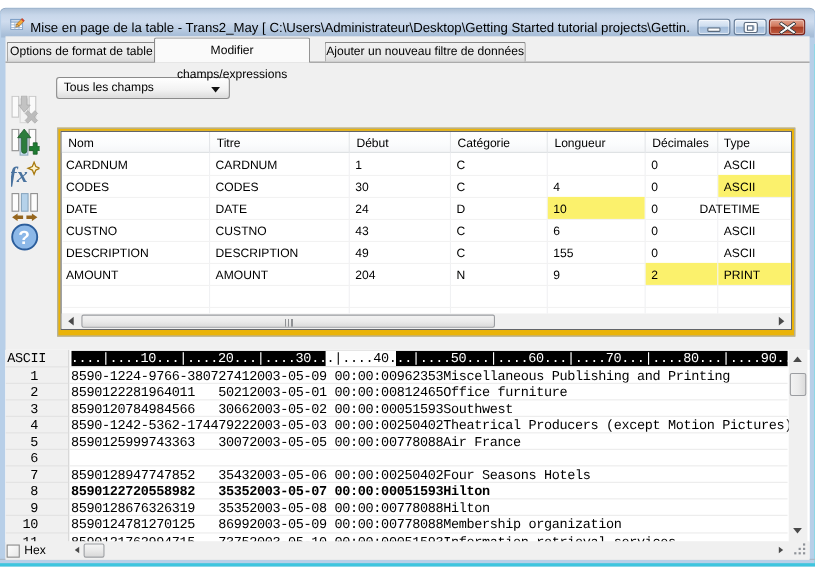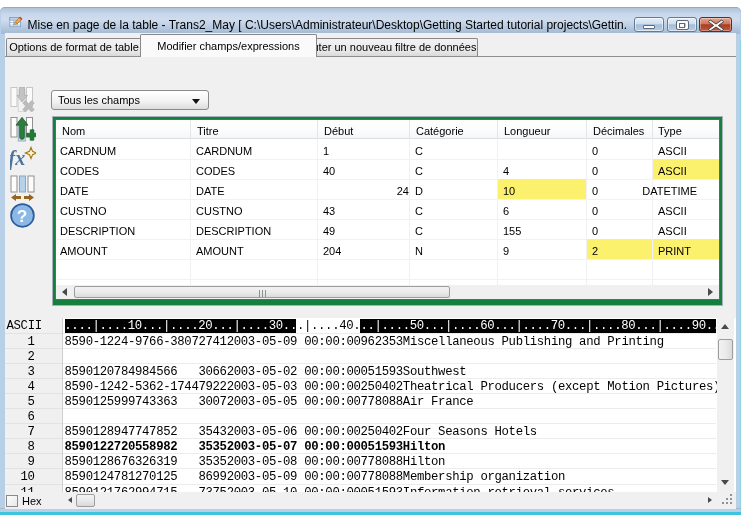--- a/index.html
+++ b/index.html
@@ -15,27 +15,27 @@
 #bmin{left:634px;width:30px;border:1px solid #647b96;background:linear-gradient(180deg,#e8eff9 0%,#cdddef 45%,#a3bddb 52%,#b8cce4 100%);box-shadow:inset 0 0 0 1px rgba(255,255,255,.55);}
 #bres{left:667px;width:30px;border:1px solid #647b96;background:linear-gradient(180deg,#e8eff9 0%,#cdddef 45%,#a3bddb 52%,#b8cce4 100%);box-shadow:inset 0 0 0 1px rgba(255,255,255,.55);}
 #bcls{left:699px;width:33px;border:1px solid #77221a;background:linear-gradient(180deg,#e2a592 0%,#d0765a 45%,#a83d24 52%,#c05b40 100%);box-shadow:inset 0 0 0 1px rgba(255,255,255,.35);}
 
 #content{position:absolute;left:5px;top:33px;width:731px;height:476px;background:#f0f0f0;}
 
 .tab{position:absolute;font-size:11px;text-align:center;color:#000;}
 #tabline{position:absolute;left:5px;top:55.5px;width:731px;height:1px;background:#8e8e8e;}
 #tab1{left:6px;top:38px;width:136px;height:17.5px;border:1px solid #898989;border-bottom:none;border-radius:2px 2px 0 0;background:linear-gradient(180deg,#f2f2f2,#e8e8e8 70%,#d9d9d9);line-height:17px;}
 #tab3{left:295px;top:38px;width:183px;height:17.5px;border:1px solid #898989;border-bottom:none;border-radius:2px 2px 0 0;background:linear-gradient(180deg,#f2f2f2,#e8e8e8 70%,#d9d9d9);line-height:17px;}
-#tab2{left:140px;top:33.5px;width:177px;height:23.5px;border:1px solid #898989;border-bottom:none;border-radius:2px 2px 0 0;background:#fafafa;line-height:22px;z-index:5;}
-
-#dd{position:absolute;left:51px;top:90px;width:158px;height:20px;border:1px solid #8b8b8b;border-radius:3px;background:linear-gradient(180deg,#ffffff 0%,#f2f2f2 60%,#dcdcdc 100%);}
+#tab2{left:140px;top:33.5px;width:142px;height:23.5px;border:1px solid #898989;border-bottom:none;border-radius:2px 2px 0 0;background:#fafafa;line-height:22px;z-index:5;}
+
+#dd{position:absolute;left:51px;top:70px;width:158px;height:20px;border:1px solid #8b8b8b;border-radius:3px;background:linear-gradient(180deg,#ffffff 0%,#f2f2f2 60%,#dcdcdc 100%);}
 #dd span{position:absolute;left:6px;top:3px;font-size:11px;}
 #dd .arr{position:absolute;right:8px;top:8px;width:0;height:0;border-left:4px solid transparent;border-right:4px solid transparent;border-top:5px solid #111;}
 
-#tblo{position:absolute;left:52px;top:116px;width:671px;height:190px;background:#15803d;border:1px solid #a8afb9;}
+#tblo{position:absolute;left:52px;top:116px;width:671px;height:190px;background:#eab308;border:1px solid #a8afb9;}
 #tbli{position:absolute;left:2px;top:2px;width:665px;height:181px;border:1px solid #62656a;background:#fff;overflow:hidden;}
 
 #thead{position:absolute;left:0px;top:0px;width:663px;height:19px;background:linear-gradient(180deg,#ffffff,#fbfcfd 60%,#f5f6f8);border-bottom:1px solid #dcdfe2;}
 .hsep{position:absolute;top:0;width:1px;height:19px;background:#e4e6e9;}
 .vline{position:absolute;top:19px;width:1px;height:146px;background:#f0f1f3;}
 .hline{position:absolute;left:1px;width:662px;height:1px;background:#f2f2f2;}
 .hcell{position:absolute;font-size:11px;color:#000;top:5px;}
 .cell{position:absolute;font-size:11px;color:#000;padding-top:5.5px;height:20px;}
 .yel{background:#fbf16c;}
 
@@ -174,32 +174,32 @@
   <div class="hline" style="top:139px"></div>
   <div class="hline" style="top:159px"></div>
 <div class="cell" style="left: 1px; top: 19px; width: 133px; padding-left: 3px;">CARDNUM</div>
       <div class="cell" style="left: 135px; top: 19px; width: 126px; padding-left: 5px;">CARDNUM</div>
       <div class="cell" style="left: 262px; top: 19px; width: 91px; padding-left: 5px;">1</div>
       <div class="cell" style="left: 354px; top: 19px; width: 87px; padding-left: 5px;">C</div>
       <div class="cell" style="left: 531px; top: 19px; width: 65px; padding-left: 5px;">0</div>
       <div class="cell" style="left: 597px; top: 19px; width: 66px; padding-left: 5px;">ASCII</div>
       <div class="cell" style="left: 1px; top: 39px; width: 133px; padding-left: 3px;">CODES</div>
       <div class="cell" style="left: 135px; top: 39px; width: 126px; padding-left: 5px;">CODES</div>
-      <div class="cell" style="left: 262px; top: 39px; width: 91px; padding-left: 5px;">40</div>
+      <div class="cell" style="left: 262px; top: 39px; width: 91px; padding-left: 5px;">30</div>
       <div class="cell" style="left: 354px; top: 39px; width: 87px; padding-left: 5px;">C</div>
       <div class="cell" style="left: 442px; top: 39px; width: 88px; padding-left: 5px;">4</div>
       <div class="cell" style="left: 531px; top: 39px; width: 65px; padding-left: 5px;">0</div>
       <div class="cell yel" style="left: 597px; top: 39px; width: 66px; padding-left: 5px;">ASCII</div>
       <div class="cell" style="left: 1px; top: 59px; width: 133px; padding-left: 3px;">DATE</div>
       <div class="cell" style="left: 135px; top: 59px; width: 126px; padding-left: 5px;">DATE</div>
-      <div class="cell" style="left: 262px; top: 59px; width: 91px; padding-left: 5px; text-align: right;">24</div>
+      <div class="cell" style="left: 262px; top: 59px; width: 91px; padding-left: 5px;">24</div>
       <div class="cell" style="left: 354px; top: 59px; width: 87px; padding-left: 5px;">D</div>
       <div class="cell yel" style="left: 442px; top: 59px; width: 88px; padding-left: 5px;">10</div>
       <div class="cell" style="left: 531px; top: 59px; width: 65px; padding-left: 5px;">0</div>
-      <div class="cell" style="left: 575px; top: 59px; width: 66px; padding-left: 5px; text-align: right;">DATETIME</div>
+      <div class="cell" style="left: 575px; top: 59px; width: 66px; padding-left: 5px;">DATETIME</div>
       <div class="cell" style="left: 1px; top: 79px; width: 133px; padding-left: 3px;">CUSTNO</div>
       <div class="cell" style="left: 135px; top: 79px; width: 126px; padding-left: 5px;">CUSTNO</div>
       <div class="cell" style="left: 262px; top: 79px; width: 91px; padding-left: 5px;">43</div>
       <div class="cell" style="left: 354px; top: 79px; width: 87px; padding-left: 5px;">C</div>
       <div class="cell" style="left: 442px; top: 79px; width: 88px; padding-left: 5px;">6</div>
       <div class="cell" style="left: 531px; top: 79px; width: 65px; padding-left: 5px;">0</div>
       <div class="cell" style="left: 597px; top: 79px; width: 66px; padding-left: 5px;">ASCII</div>
       <div class="cell" style="left: 1px; top: 99px; width: 133px; padding-left: 3px;">DESCRIPTION</div>
       <div class="cell" style="left: 135px; top: 99px; width: 126px; padding-left: 5px;">DESCRIPTION</div>
       <div class="cell" style="left: 262px; top: 99px; width: 91px; padding-left: 5px;">49</div>
@@ -236,20 +236,21 @@
       <div id="rinv" style="left:231.2px;width:63.5px">
         <div id="rinvt" style="left:-231.9px">....|....10...|....20...|....30...|....40...|....50...|....60...|....70...|....80...|....90..</div>
       </div>
     </div>
     <div id="asclbl">ASCII</div>
     <div class="gnum" style="top: 17px;">1</div>
     <div class="drow" style="top: 17px;">8590-1224-9766-380727412003-05-09 00:00:00962353Miscellaneous Publishing and Printing</div>
     <div class="gsep" style="top: 15px;"></div>
     <div class="dsep" style="top: 15px;"></div>
     <div class="gnum" style="top: 32.05px;">2</div>
+    <div class="drow" style="top: 32.05px;">8590122281964011   50212003-05-01 00:00:00812465Office furniture</div>
     <div class="gsep" style="top: 30.05px;"></div>
     <div class="dsep" style="top: 30.05px;"></div>
     <div class="gnum" style="top: 47.1px;">3</div>
     <div class="drow" style="top: 47.1px; text-align: right;">8590120784984566   30662003-05-02 00:00:00051593Southwest</div>
     <div class="gsep" style="top: 45.1px;"></div>
     <div class="dsep" style="top: 45.1px;"></div>
     <div class="gnum" style="top: 62.15px;">4</div>
     <div class="drow" style="top: 62.15px;">8590-1242-5362-174479222003-05-03 00:00:00250402Theatrical Producers (except Motion Pictures)</div>
     <div class="gsep" style="top: 60.15px;"></div>
     <div class="dsep" style="top: 60.15px;"></div>

